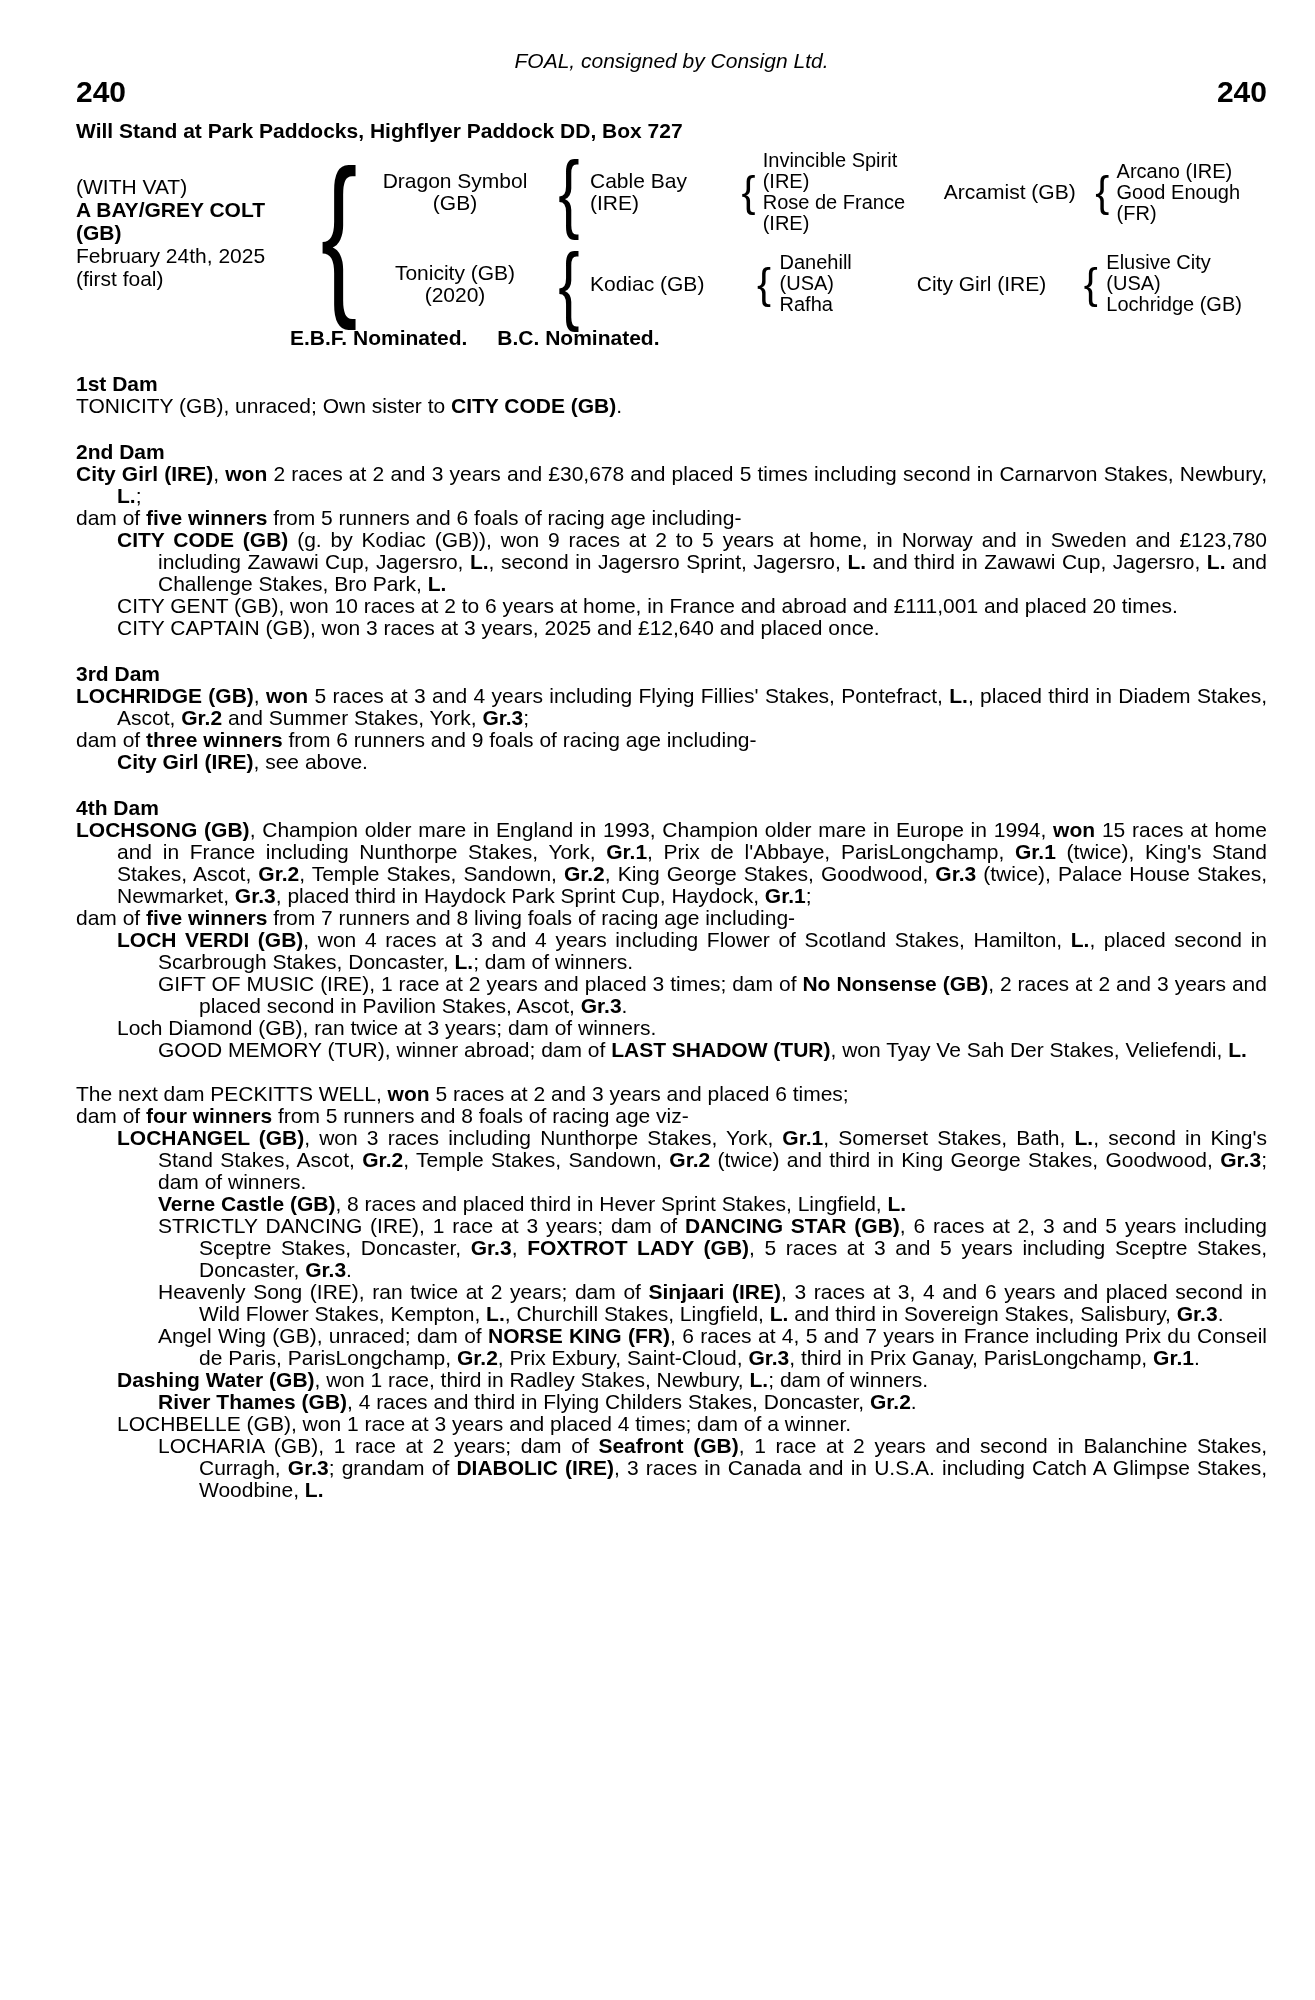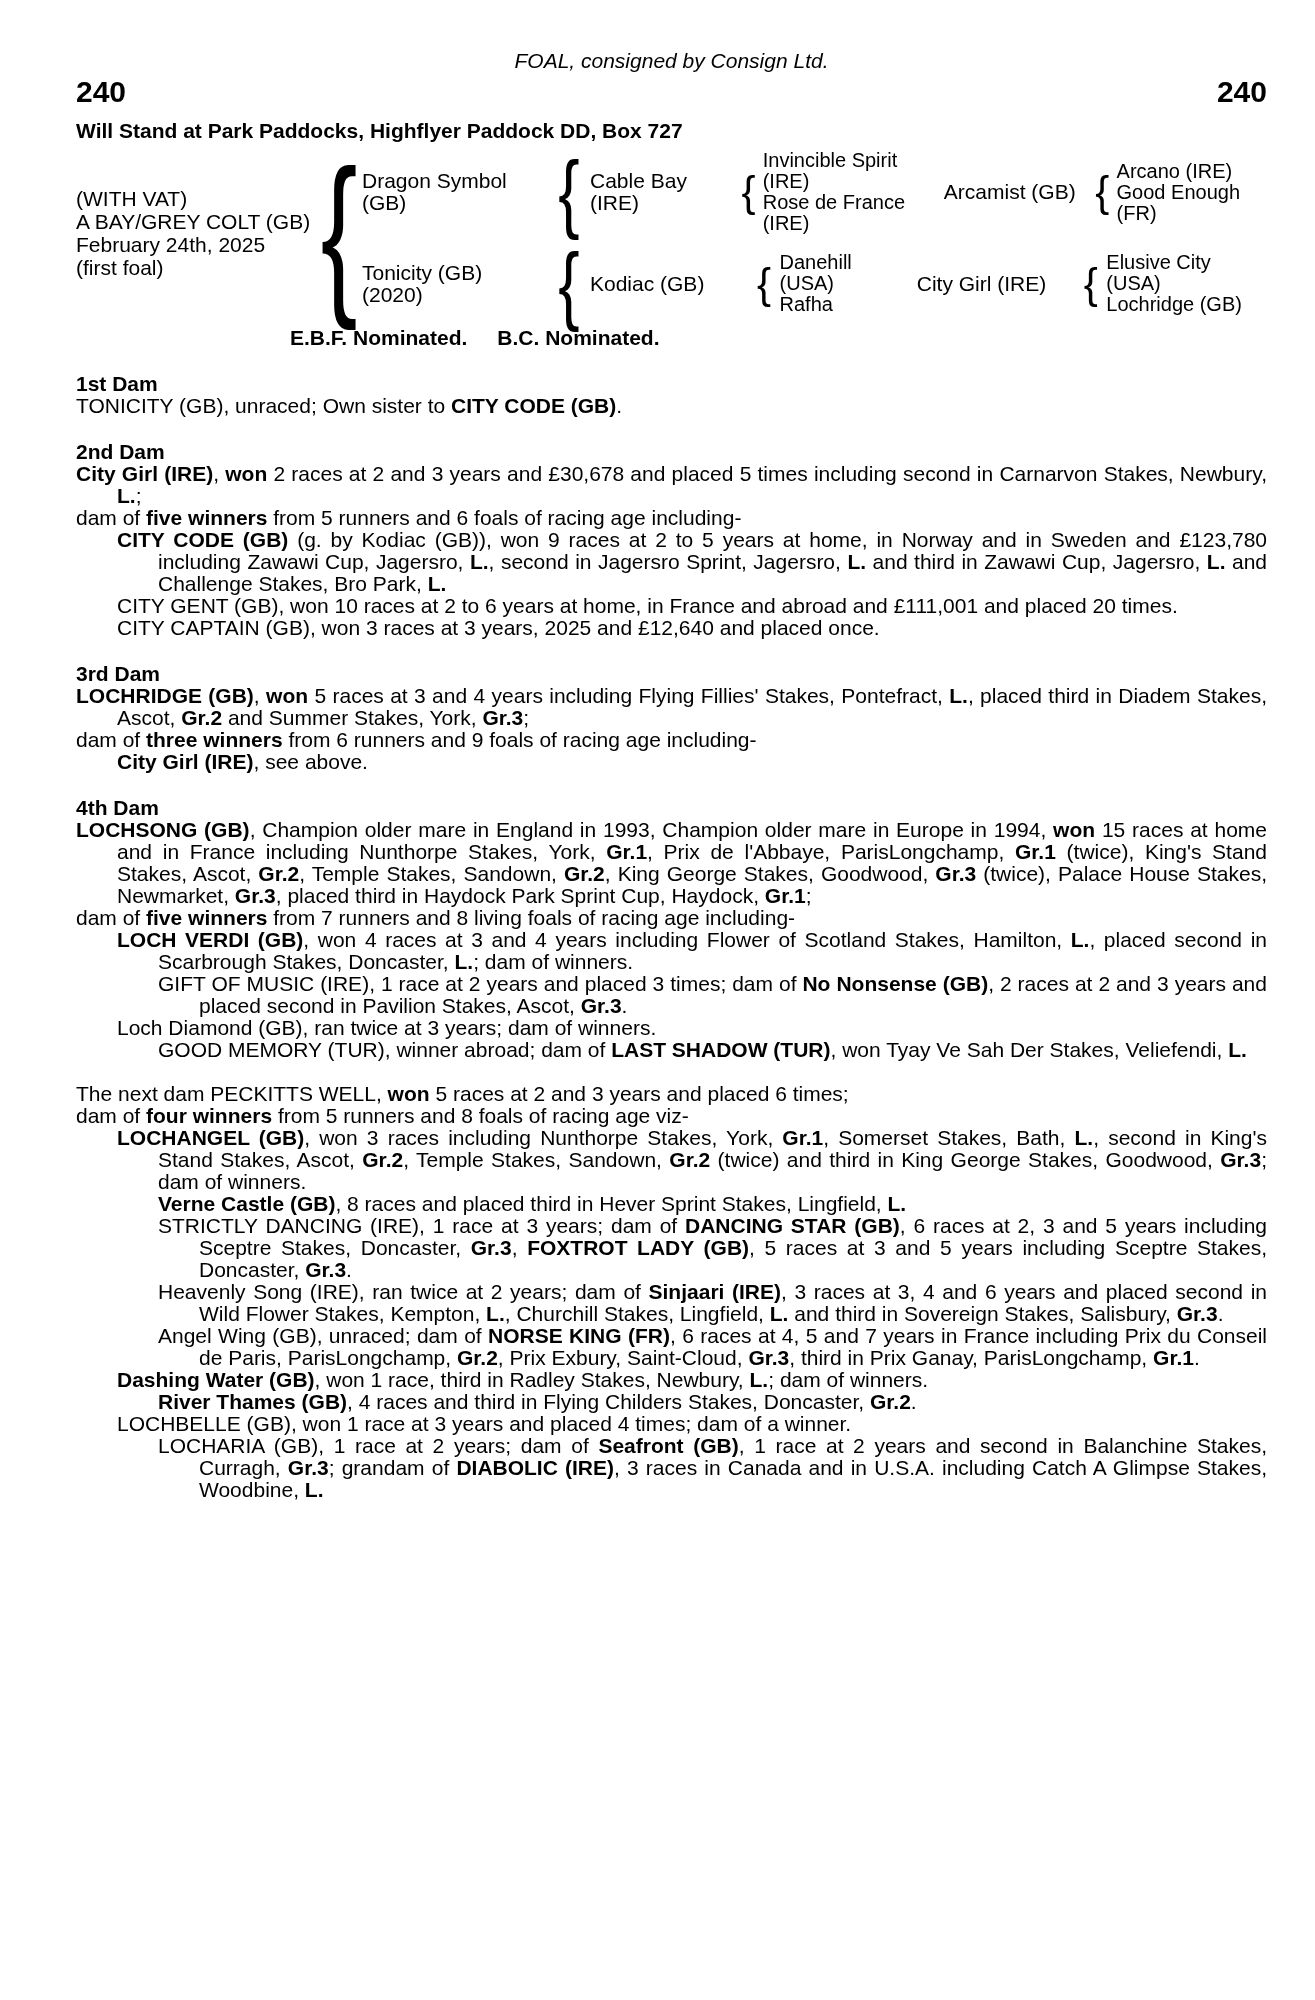--- a/index.html
+++ b/index.html
@@ -15,32 +15,32 @@
   .i{}
 
   .consign-line{text-align:center;font-style:italic;font-size:21px;}
   .lot-row{display:flex;justify-content:space-between;align-items:baseline;
            font-weight:bold;font-size:30px;line-height:40px;margin-top:0px;}
   .stand-line{font-weight:bold;font-size:21px;margin-top:8px;}
 
   
   .ped{display:flex;align-items:center;margin-top:8px;}
   .ped-subject{width:240px;line-height:23px;}
-  .ped-subject .name{font-weight:normal;}
+  .ped-subject .name{font-weight:bold;}
   .brace{display:flex;align-items:center;justify-content:center;overflow:visible;}
   .brace span{display:inline-block;line-height:0.75;font-weight:normal;}
   .brace-big{width:46px;}
   .brace-big span{font-size:110px;transform:scaleY(1.6);}
   .brace-med{width:42px;}
   .brace-med span{font-size:64px;transform:scaleY(1.35);}
   .brace-small{width:32px;}
   .brace-small span{font-size:42px;transform:scaleY(1.0);}
   .ped-parents{display:flex;flex-direction:column;gap:18px;flex:1;}
   .ped-parent{display:flex;align-items:center;}
-  .ped-parent-name{width:186px;line-height:22px;}
+  .ped-parent-name{width:186px;line-height:22px;text-align:center;}
   .ped-gps{display:flex;flex-direction:row;gap:8px;flex:1;}
   .ped-gp{display:flex;align-items:center;}
   .ped-gp-name{width:162px;}
   .ped-ggs{font-size:20px;line-height:21px;}
 
   .nominations{display:flex;gap:30px;margin:12px 0 0 214px;
                font-weight:bold;font-size:21px;}
 
   
   .sections{margin-top:22px;}

